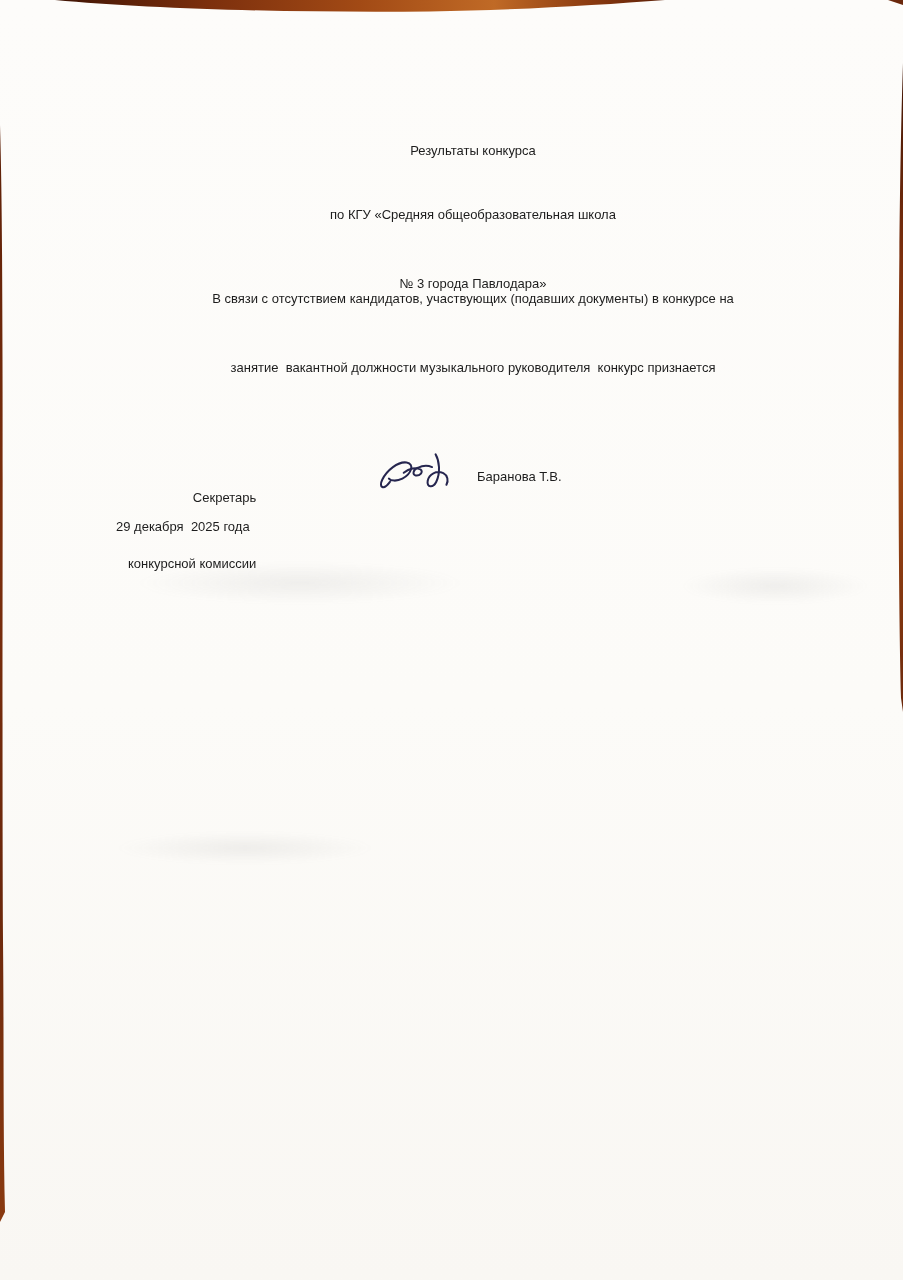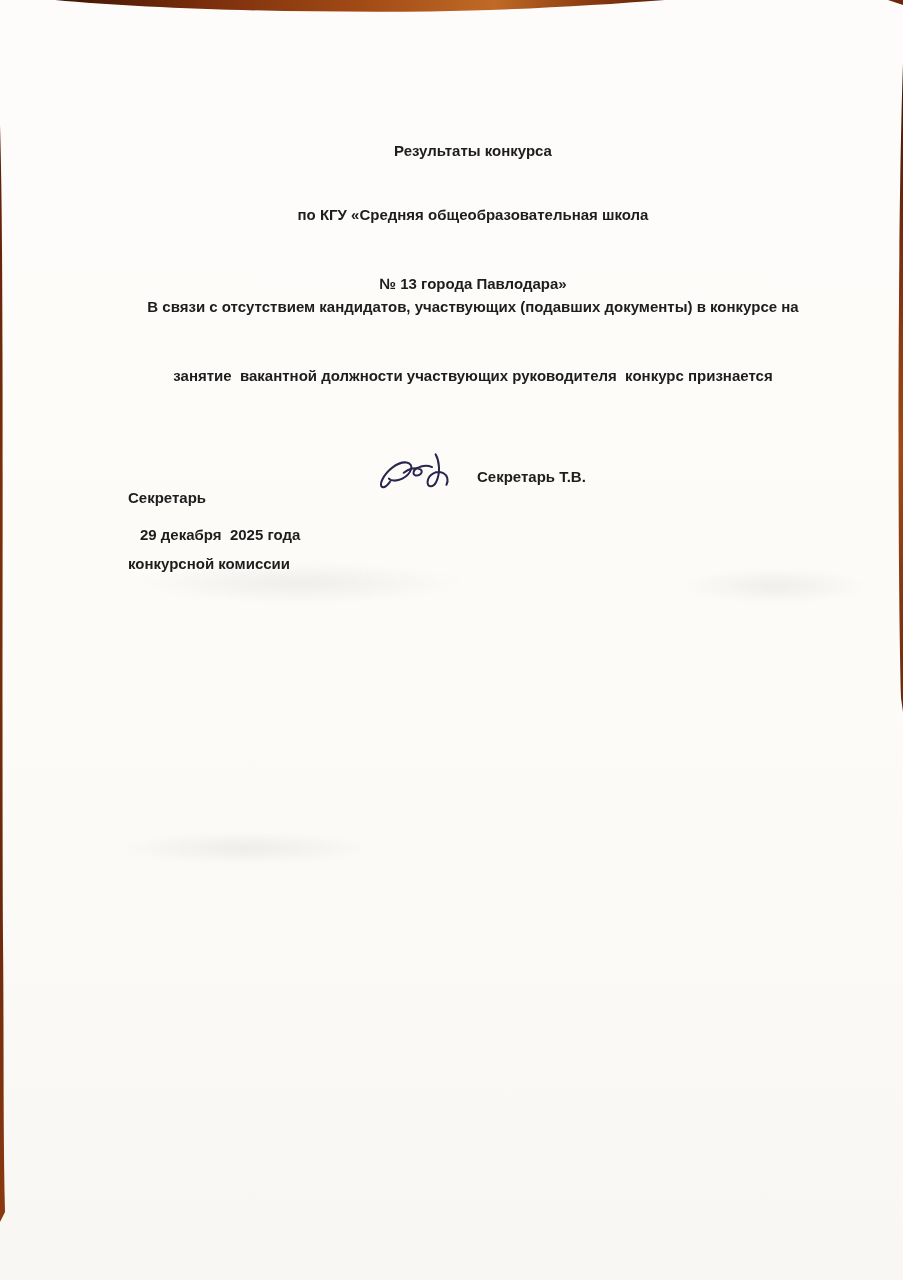--- a/index.html
+++ b/index.html
@@ -15,59 +15,58 @@
     background: linear-gradient(180deg, #fdfcfa 0%, #fcfbf8 55%, #f9f7f3 100%);
   }
   
   .wood-edge { position: absolute; pointer-events: none; }
   #wood-top    { left: 0; top: 0; }
   #wood-left   { left: 0; top: 0; }
   #wood-right  { right: 0; top: 0; }
   
   .doc-text {
     color: #1d1d1d;
-    font-weight: bold;
-    font-size: 15px;
+    font-weight: normal;
+    font-size: 13px;
     line-height: 23px;
     white-space: pre-wrap;
   }
   .center-block {
     position: absolute;
     left: 120px;
     width: 706px;
     text-align: center;
   }
   #title-block  { top: 93px; }
   #org-block    { top: 157px; }
-  #body-block   { top: 249px; }
+  #body-block   { top: 241px; }
   #signatory-block {
     position: absolute;
     left: 128px;
     top: 443px;
-    text-align: left;
+    text-align: right;
     line-height: 22px;
   }
   #signature-wrap {
     position: absolute;
     left: 376px;
     top: 446px;
     width: 84px;
     height: 52px;
     transform: rotate(-3deg);
   }
   #signatory-name {
     position: absolute;
     left: 477px;
     top: 465px;
   }
   #date-line {
     position: absolute;
-    left: 140px;
+    left: 116px;
     top: 515px;
-    margin-top: 8px;
   }
   
   .smudge {
     position: absolute;
     background: radial-gradient(ellipse at center, rgba(125,125,130,0.10) 0%, rgba(125,125,130,0) 70%);
     filter: blur(2px);
     pointer-events: none;
   }
   #smudge-1 { left: 135px; top: 562px; width: 330px; height: 42px; }
   #smudge-2 { left: 680px; top: 568px; width: 190px; height: 36px; }
@@ -116,44 +115,44 @@
     </defs>
     <path d="M8 63 L8 712 L6 698 C3.5 600 3 430 4 300 C4.6 210 6 120 8 63 Z" fill="url(#wgr)"></path>
   </svg>
 
   <div id="title-block" class="center-block doc-text">
     <div>Результаты конкурса</div>
   </div>
 
   <div id="org-block" class="center-block doc-text">
     <div>по КГУ «Средняя общеобразовательная школа</div>
-    <div>№ 13 города Павлодара»</div>
+    <div>№ 3 города Павлодара»</div>
   </div>
 
   <div id="body-block" class="center-block doc-text">
     <div>В связи с отсутствием кандидатов, участвующих (подавших документы) в конкурсе на</div>
-    <div>занятие  вакантной должности участвующих руководителя  конкурс признается</div>
+    <div>занятие  вакантной должности музыкального руководителя  конкурс признается</div>
   </div>
 
   <div id="signatory-block" class="doc-text">
     <div>Секретарь</div>
     <div>конкурсной комиссии</div>
   </div>
 
   <div id="signature-wrap">
     <svg width="84" height="52" viewBox="0 0 100 60">
       <g fill="none" stroke="#26264f" stroke-width="2.4" stroke-linecap="round" stroke-linejoin="round">
         <path d="M16 40 C8 50 2 46 7 37 C13 26 27 16 37 18 C47 20 42 32 31 37 C24 40 17 39 15 36"></path>
         <path d="M33 30 C40 25 48 24 53 27 C57 30 52 35 47 34 C43 33 44 27 50 25 C57 22 63 23 67 25"></path>
         <path d="M72 10 C76 18 77 32 71 43 C67 50 59 49 61 41 C63 33 72 29 80 33 C85 36 86 42 83 47"></path>
       </g>
     </svg>
   </div>
 
-  <div id="signatory-name" class="doc-text">Секретарь Т.В.</div>
+  <div id="signatory-name" class="doc-text">Баранова Т.В.</div>
 
   <div id="date-line" class="doc-text">29 декабря  2025 года</div>
 
   <div id="smudge-1" class="smudge"></div>
   <div id="smudge-2" class="smudge"></div>
   <div id="smudge-3" class="smudge"></div>
 
 </div>
 
 </body></html>

